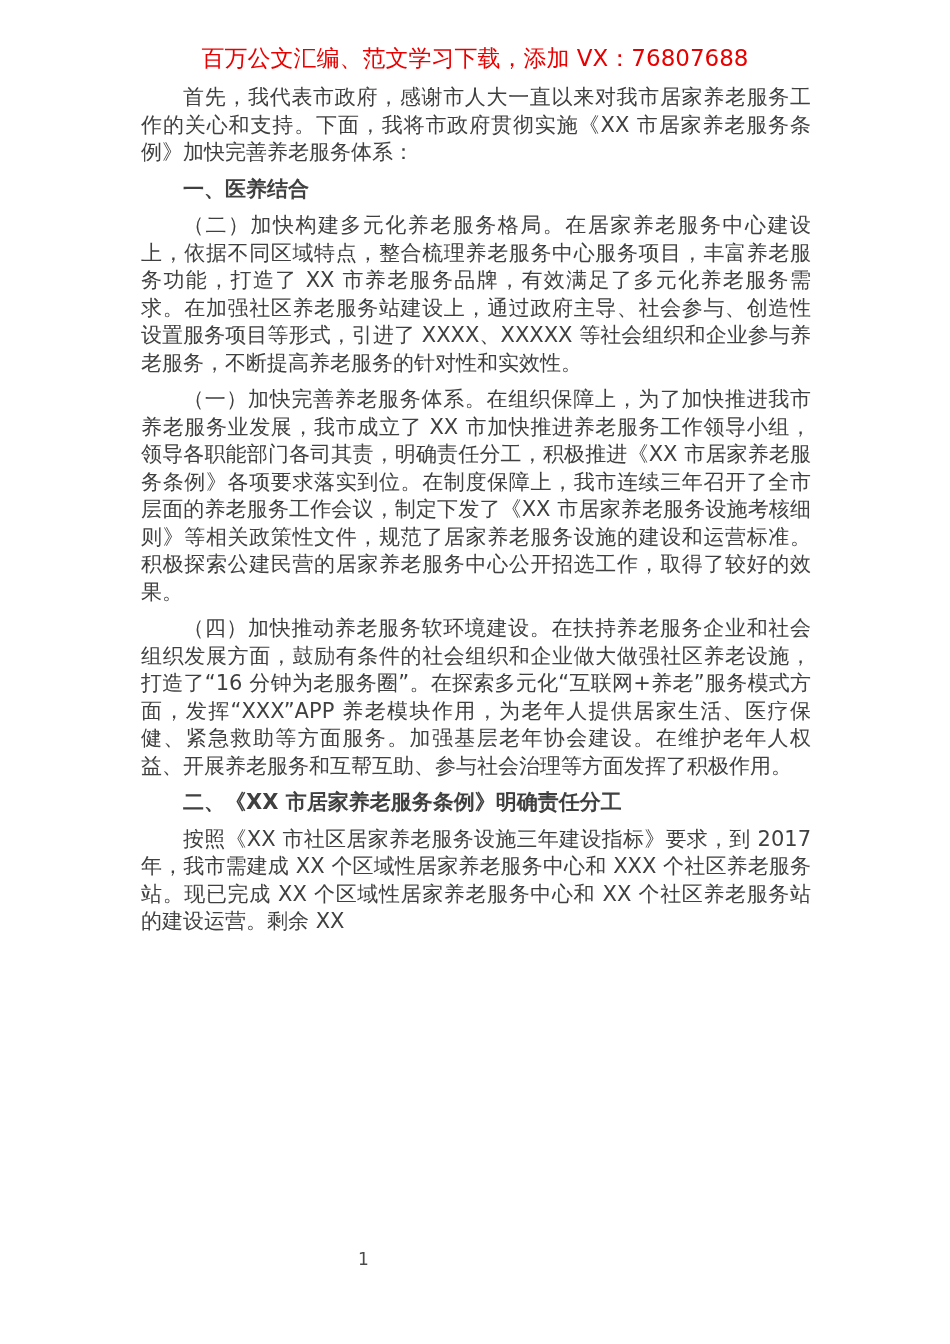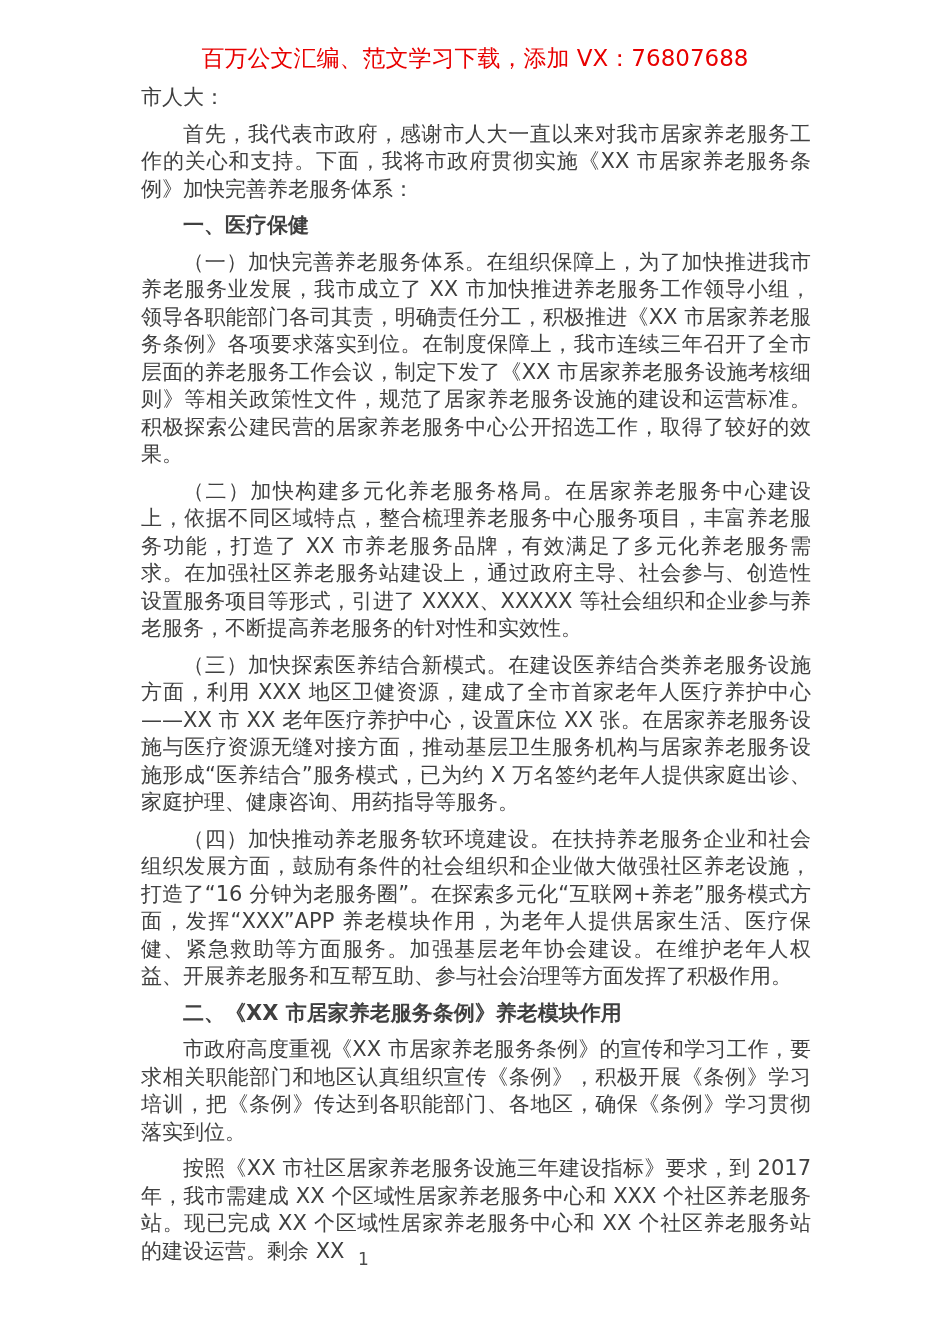--- a/index.html
+++ b/index.html
@@ -58,36 +58,33 @@
   }
 </style>
 </head>
 <body>
 
 <div class="page">
 
   <div class="promo">百万公文汇编、范文学习下载，添加 VX：76807688</div>
 
   <div class="content">
-    <p class="salutation">市人大：</p>
 
     <p class="para">首先，我代表市政府，感谢市人大一直以来对我市居家养老服务工作的关心和支持。下面，我将市政府贯彻实施《XX 市居家养老服务条例》加快完善养老服务体系：</p>
 
-    <p class="heading">一、医疗保健</p>
+    <p class="heading">一、医养结合</p>
+
+    <p class="para">（二）加快构建多元化养老服务格局。在居家养老服务中心建设上，依据不同区域特点，整合梳理养老服务中心服务项目，丰富养老服务功能，打造了 XX 市养老服务品牌，有效满足了多元化养老服务需求。在加强社区养老服务站建设上，通过政府主导、社会参与、创造性设置服务项目等形式，引进了 XXXX、XXXXX 等社会组织和企业参与养老服务，不断提高养老服务的针对性和实效性。</p>
 
     <p class="para">（一）加快完善养老服务体系。在组织保障上，为了加快推进我市养老服务业发展，我市成立了 XX 市加快推进养老服务工作领导小组，领导各职能部门各司其责，明确责任分工，积极推进《XX 市居家养老服务条例》各项要求落实到位。在制度保障上，我市连续三年召开了全市层面的养老服务工作会议，制定下发了《XX 市居家养老服务设施考核细则》等相关政策性文件，规范了居家养老服务设施的建设和运营标准。积极探索公建民营的居家养老服务中心公开招选工作，取得了较好的效果。</p>
 
-    <p class="para">（二）加快构建多元化养老服务格局。在居家养老服务中心建设上，依据不同区域特点，整合梳理养老服务中心服务项目，丰富养老服务功能，打造了 XX 市养老服务品牌，有效满足了多元化养老服务需求。在加强社区养老服务站建设上，通过政府主导、社会参与、创造性设置服务项目等形式，引进了 XXXX、XXXXX 等社会组织和企业参与养老服务，不断提高养老服务的针对性和实效性。</p>
-
-    <p class="para">（三）加快探索医养结合新模式。在建设医养结合类养老服务设施方面，利用 XXX 地区卫健资源，建成了全市首家老年人医疗养护中心——XX 市 XX 老年医疗养护中心，设置床位 XX 张。在居家养老服务设施与医疗资源无缝对接方面，推动基层卫生服务机构与居家养老服务设施形成“医养结合”服务模式，已为约 X 万名签约老年人提供家庭出诊、家庭护理、健康咨询、用药指导等服务。</p>
 
     <p class="para">（四）加快推动养老服务软环境建设。在扶持养老服务企业和社会组织发展方面，鼓励有条件的社会组织和企业做大做强社区养老设施，打造了“16 分钟为老服务圈”。在探索多元化“互联网+养老”服务模式方面，发挥“XXX”APP 养老模块作用，为老年人提供居家生活、医疗保健、紧急救助等方面服务。加强基层老年协会建设。在维护老年人权益、开展养老服务和互帮互助、参与社会治理等方面发挥了积极作用。</p>
 
-    <p class="heading">二、《XX 市居家养老服务条例》养老模块作用</p>
+    <p class="heading">二、《XX 市居家养老服务条例》明确责任分工</p>
 
-    <p class="para">市政府高度重视《XX 市居家养老服务条例》的宣传和学习工作，要求相关职能部门和地区认真组织宣传《条例》，积极开展《条例》学习培训，把《条例》传达到各职能部门、各地区，确保《条例》学习贯彻落实到位。</p>
 
     <p class="para">按照《XX 市社区居家养老服务设施三年建设指标》要求，到 2017 年，我市需建成 XX 个区域性居家养老服务中心和 XXX 个社区养老服务站。现已完成 XX 个区域性居家养老服务中心和 XX 个社区养老服务站的建设运营。剩余 XX</p>
   </div>
 
   <div class="pagenum">1</div>
 
 </div>
 
 </body></html>

